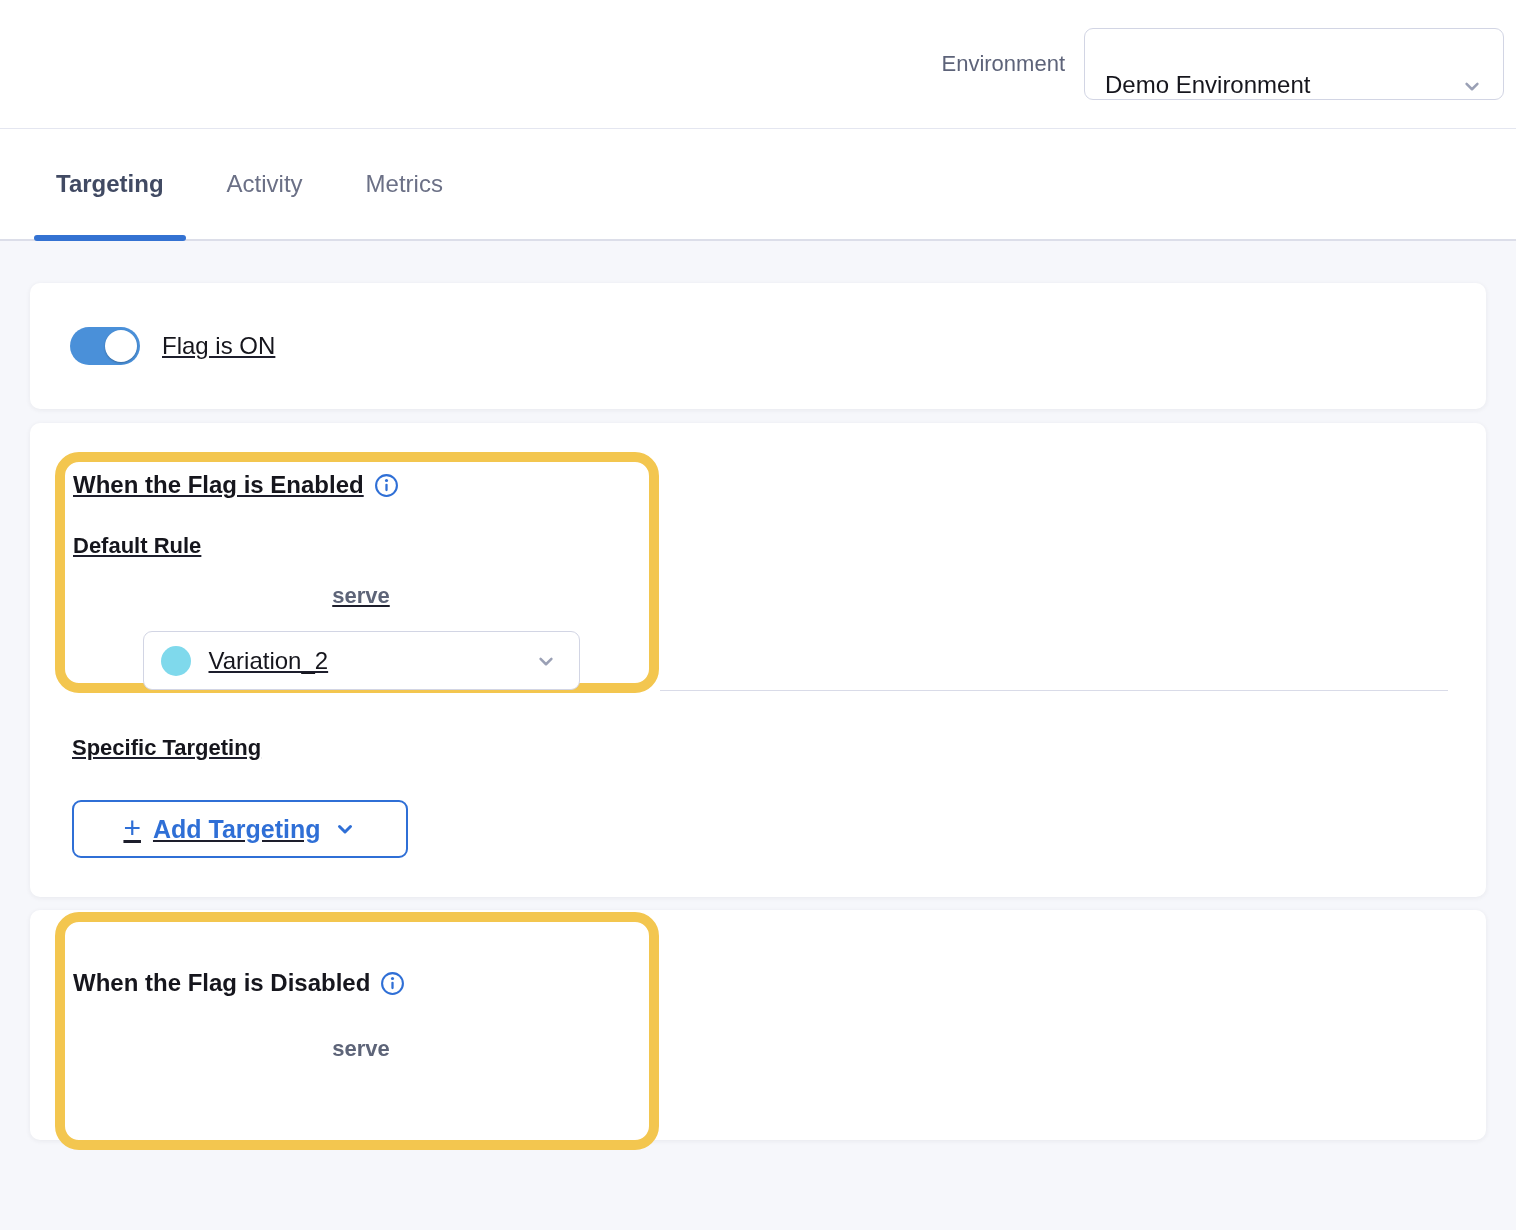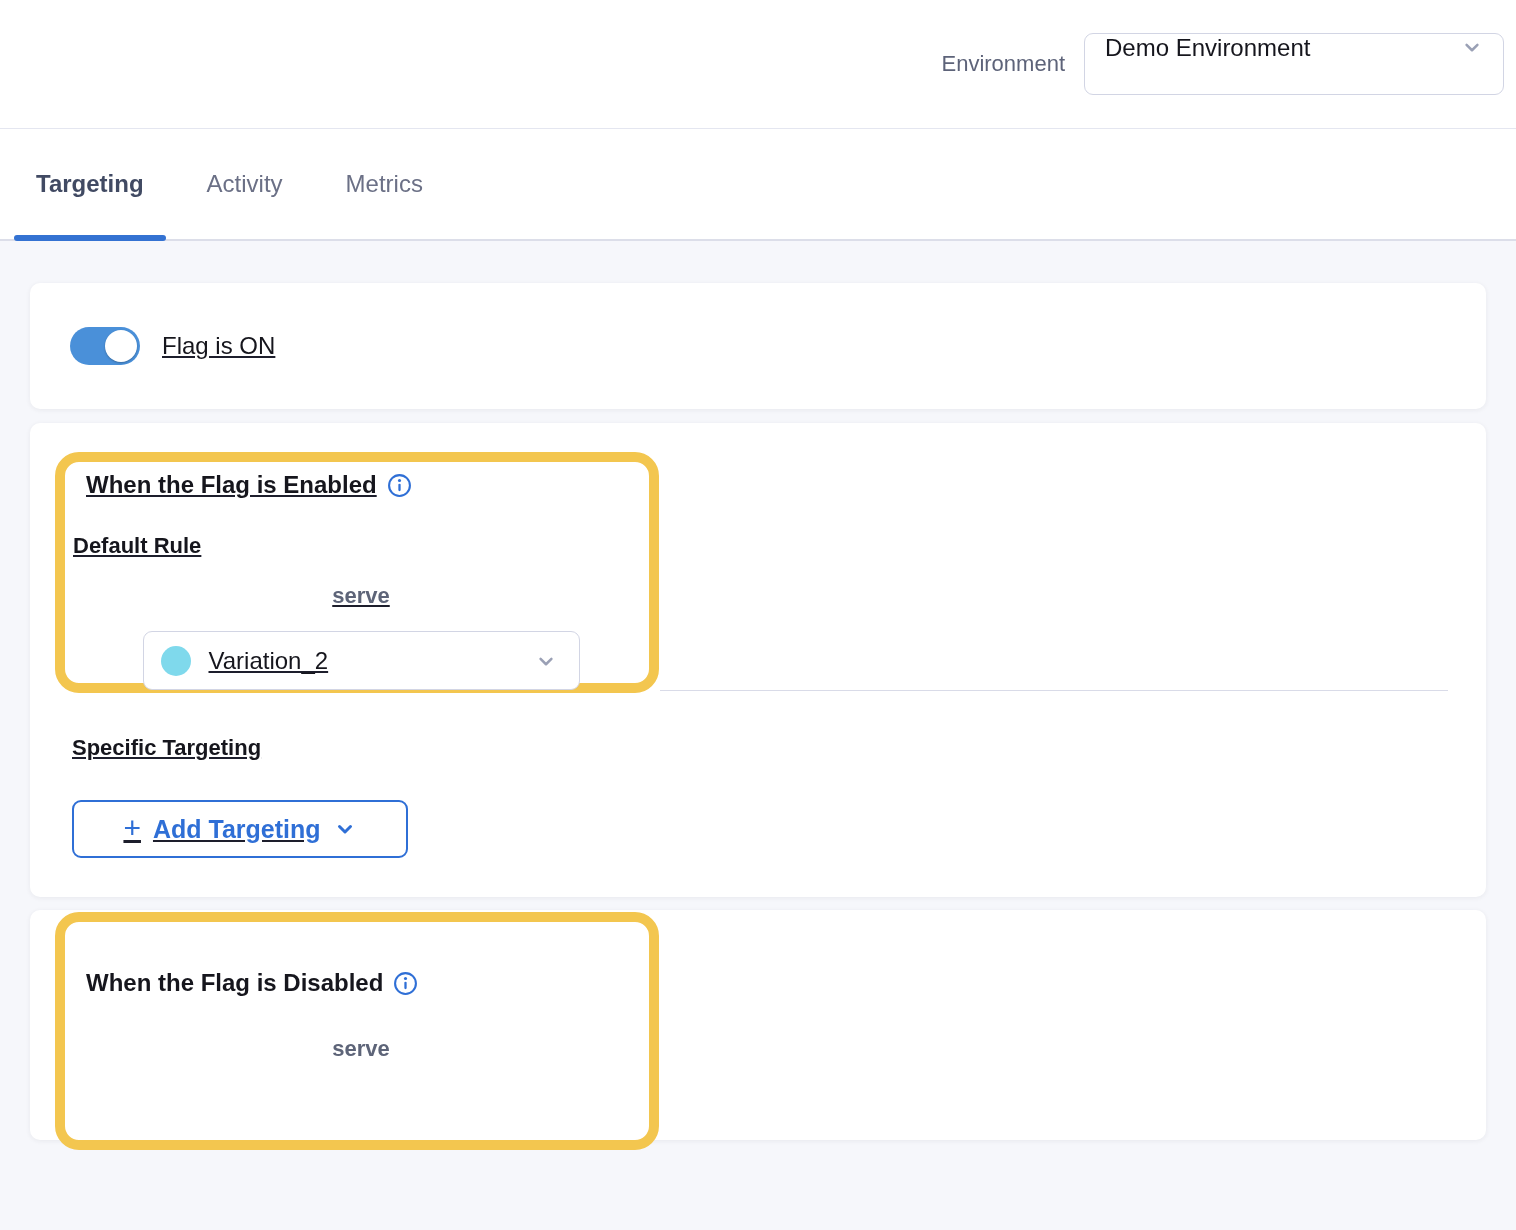--- a/index.html
+++ b/index.html
@@ -11,30 +11,30 @@
     overflow:hidden;
   }
   
   .topbar {
     height:129px; background:#ffffff; border-bottom:1px solid #e4e6f0;
     display:flex; align-items:center; justify-content:flex-end;
     padding-right:12px; gap:19px;
   }
   .env-label { font-size:22px; color:#5d6379; }
   .env-select {
-    width:420px; height:62px; background:#fff;
+    width:420px; height:72px; background:#fff;
     border:1px solid #d2d5e4; border-radius:9px;
-    display:flex; align-items:flex-start; justify-content:space-between;
+    display:flex; align-items:flex-end; justify-content:space-between;
     padding:0 18px 0 20px; cursor:pointer;
   }
   .env-select .value { font-size:24px; color:#16161d; }
   
   .tabbar {
     height:112px; background:#ffffff; border-bottom:2px solid #dcdee9;
-    display:flex; align-items:stretch; padding-left:14px; gap:19px;
+    display:flex; align-items:stretch; padding-left:34px; gap:19px;
   }
   .tab {
     position:relative; display:flex; align-items:center;
     padding:0 22px; font-size:24px; color:#6b7086; cursor:pointer;
   }
   .tab.active { color:#414a63; font-weight:bold; }
   .tab .underline {
     display:none; position:absolute; left:0; right:0; bottom:-2px;
     height:6px; border-radius:4px; background:#3472d2;
   }
@@ -59,21 +59,21 @@
   
   .rules-card { margin-top:14px; height:474px; position:relative; }
   .highlight {
     border:10px solid #f3c64f; border-radius:24px; background:transparent;
   }
   .highlight-enabled {
     margin-left:25px; width:604px; height:241px; position:relative; top:29px;
     padding:6px 0 0 8px;
   }
   .section-title-row { display:flex; align-items:center; gap:10px; height:34px; }
-  .section-title { font-size:24px; font-weight:bold; color:#16161d;margin-left:13px; }
+  .section-title { font-size:24px; font-weight:bold; color:#16161d; }
   .info-icon { width:25px; height:25px; display:block; cursor:pointer; }
   .subheading { font-size:22px; font-weight:bold; color:#16161d; }
   .default-rule { margin-top:29px; height:30px; line-height:30px; }
   .serve-row { display:flex; align-items:center; gap:22px;flex-direction:column; }
   .serve-row.enabled-serve { margin-top:22px; }
   .serve-label { font-size:22px; font-weight:bold; color:#5d6478; }
   .variation-select {
     width:437px; height:59px; background:#fff;
     border:1px solid #d2d5e4; border-radius:9px;
     display:flex; align-items:center; padding:0 20px 0 17px; gap:18px;

